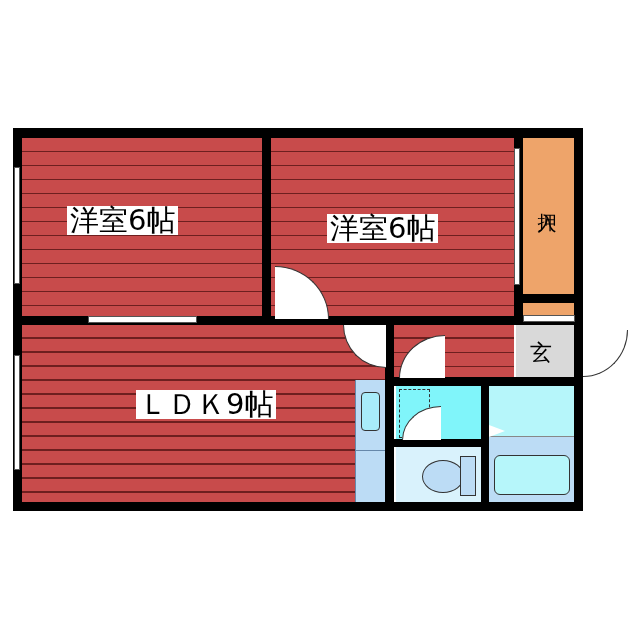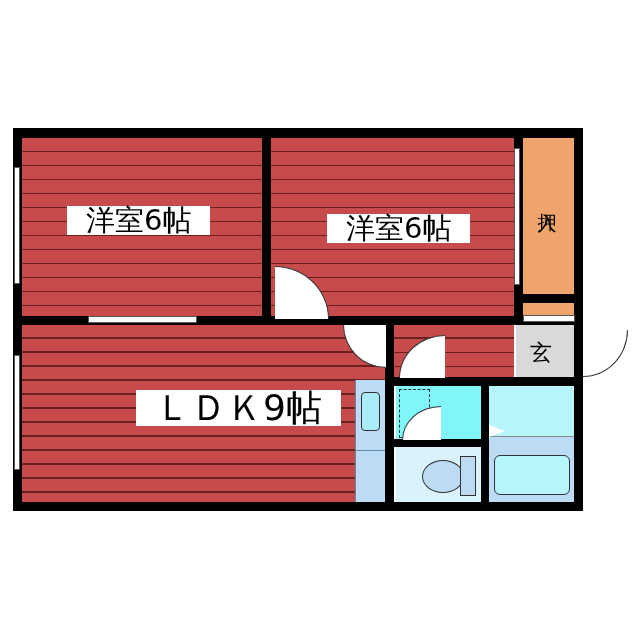--- a/index.html
+++ b/index.html
@@ -1,21 +1,21 @@
 <!DOCTYPE html>
 <html><head>
 <meta charset="utf-8">
 <style>
   html,body{margin:0;padding:0;background:#fff;}
   body{width:640px;height:640px;position:relative;overflow:hidden;font-family:"DejaVu Sans",sans-serif;}
   .abs{position:absolute;}
   .wall{position:absolute;background:#000;}
   .floor{position:absolute;background-color:#c84b4b;
     background-image:repeating-linear-gradient(to bottom, transparent 0px, transparent 12.5px, #6e1f1f 12.5px, #6e1f1f 14px);}
-  .label{position:absolute;background:#fff;color:#000;padding:0 19px;line-height:1;white-space:nowrap;}
+  .label{position:absolute;background:#fff;color:#000;padding:0 3px;line-height:1;white-space:nowrap;}
   .win-v{position:absolute;background:#fff;border:1px solid #555;}
   .win-h{position:absolute;background:#fff;border:1px solid #555;}
   .door-swing{position:absolute;background:#fff;border:1px solid #333;}
 </style>
 </head>
 <body>
 
 <div class="wall" style="left:13px;top:128px;width:565px;height:10px;"></div>
 <div class="wall" style="left:13px;top:128px;width:9px;height:383px;"></div>
 <div class="wall" style="left:13px;top:502px;width:570px;height:9px;"></div>
@@ -33,21 +33,21 @@
 
 <div class="wall" style="left:514px;top:128px;width:9px;height:197px;"></div>
 <div class="abs" style="left:523px;top:138px;width:51px;height:156px;background:#eea46a;"></div>
 <div class="wall" style="left:514px;top:294px;width:69px;height:9px;"></div>
 <div class="abs" style="left:523px;top:303px;width:51px;height:12px;background:#eea46a;"></div>
 <div class="abs" style="left:536px;top:198px;width:24px;font-size:19px;line-height:24px;text-align:center;writing-mode:vertical-rl;">押入</div>
 <div class="win-v" style="left:514px;top:148px;width:4px;height:135px;"></div>
 
 <div class="floor" style="left:22px;top:325px;width:333px;height:177px;"></div>
 <div class="floor" style="left:355px;top:325px;width:30px;height:55px;"></div>
-<div class="label" style="left:136px;top:390px;font-size:36px;">ＬＤＫ9帖</div>
+<div class="label" style="left:136px;top:390px;font-size:29px;">ＬＤＫ9帖</div>
 
 <div class="floor" style="left:394px;top:325px;width:120px;height:52px;"></div>
 <div class="wall" style="left:385px;top:316px;width:9px;height:195px;"></div>
 
 <div class="abs" style="left:516px;top:325px;width:58px;height:52px;background:#d9d9d9;"></div>
 <div class="abs" style="left:530px;top:338px;font-size:22px;">玄</div>
 
 <div class="wall" style="left:385px;top:377px;width:198px;height:9px;"></div>
 
 <div class="abs" style="left:355px;top:380px;width:30px;height:122px;background:#bcdcf5;border-left:1px solid #6688aa;box-sizing:border-box;"></div>

